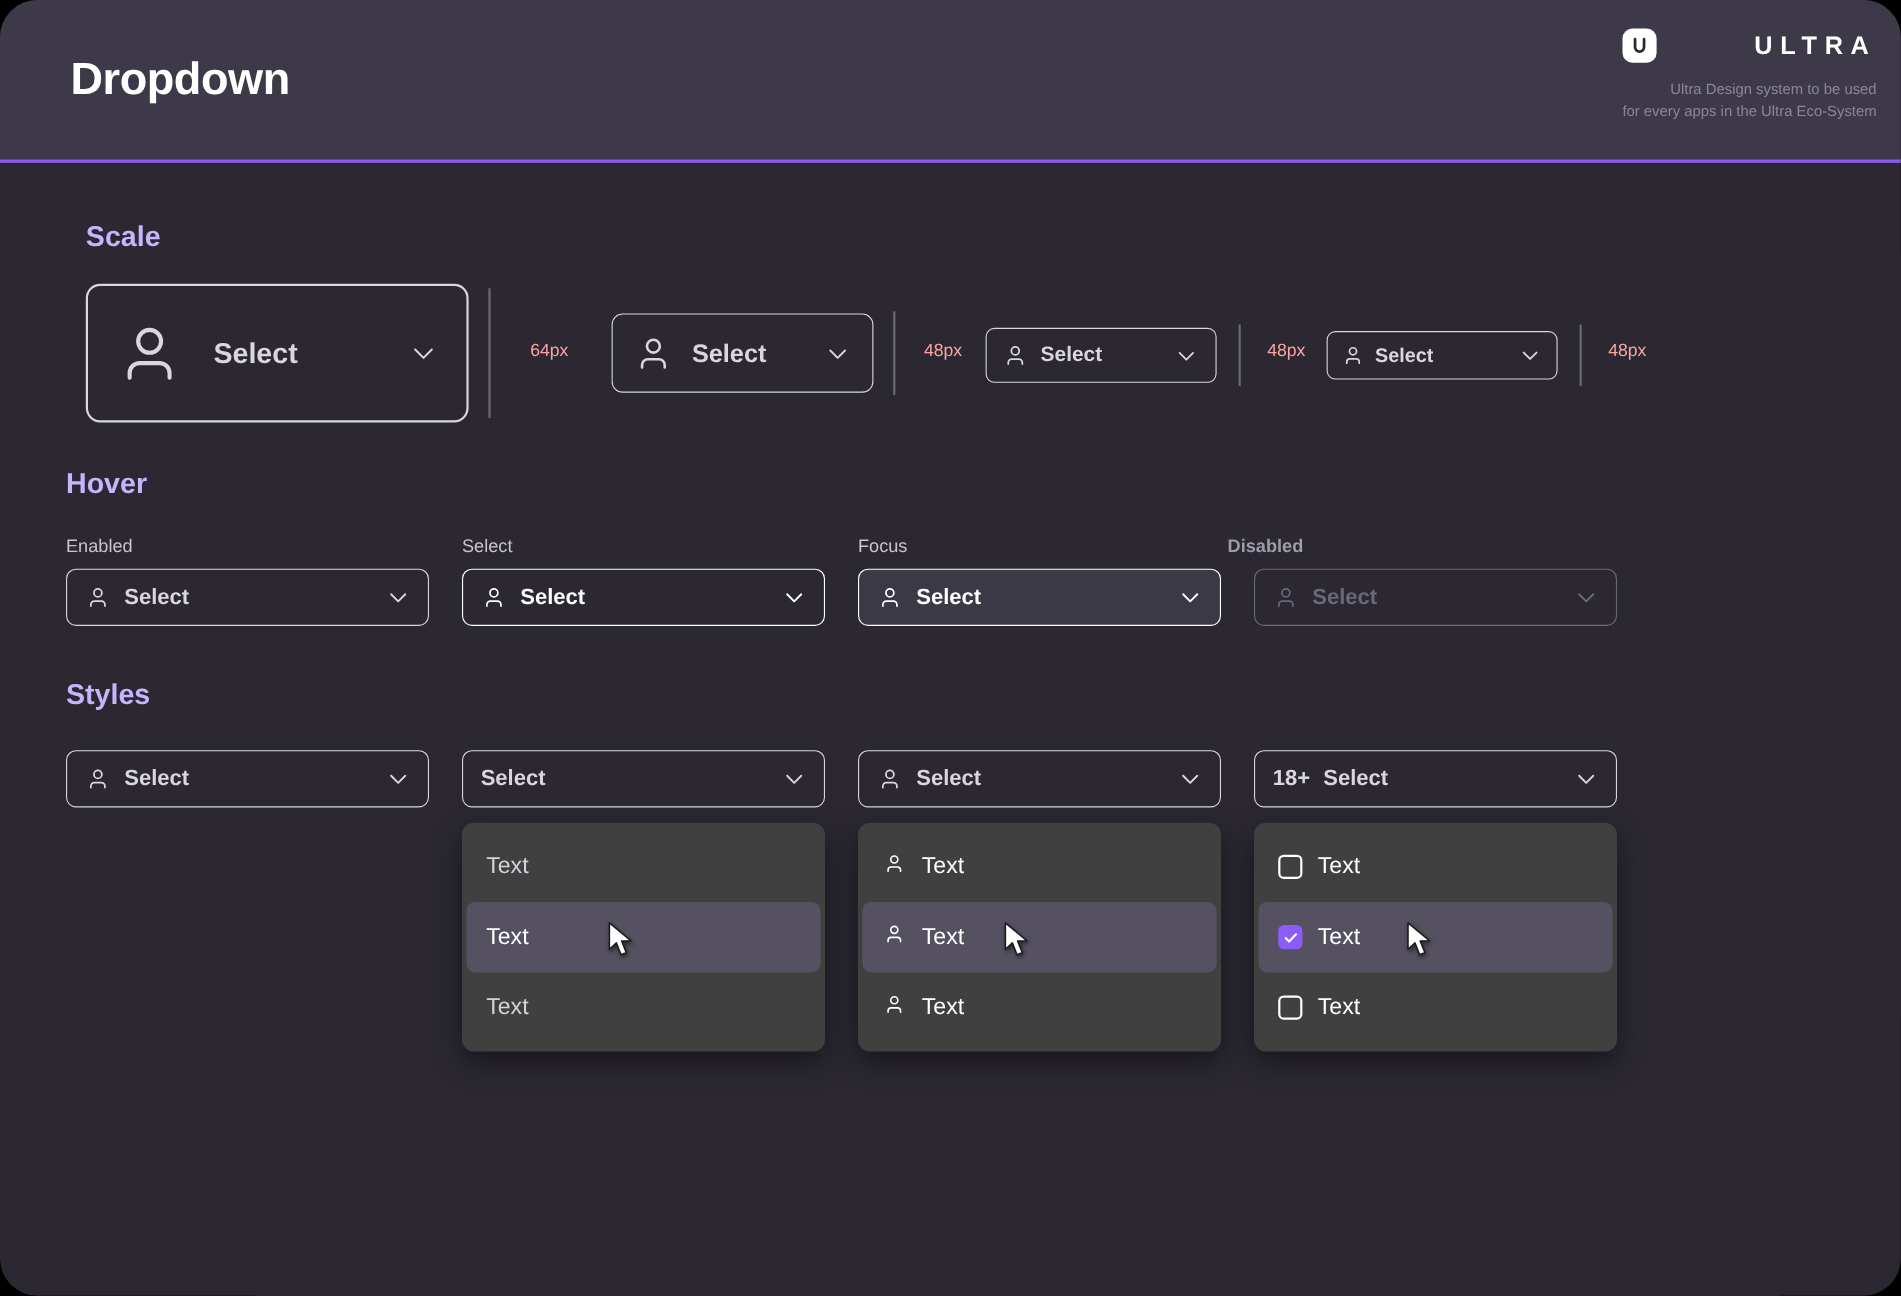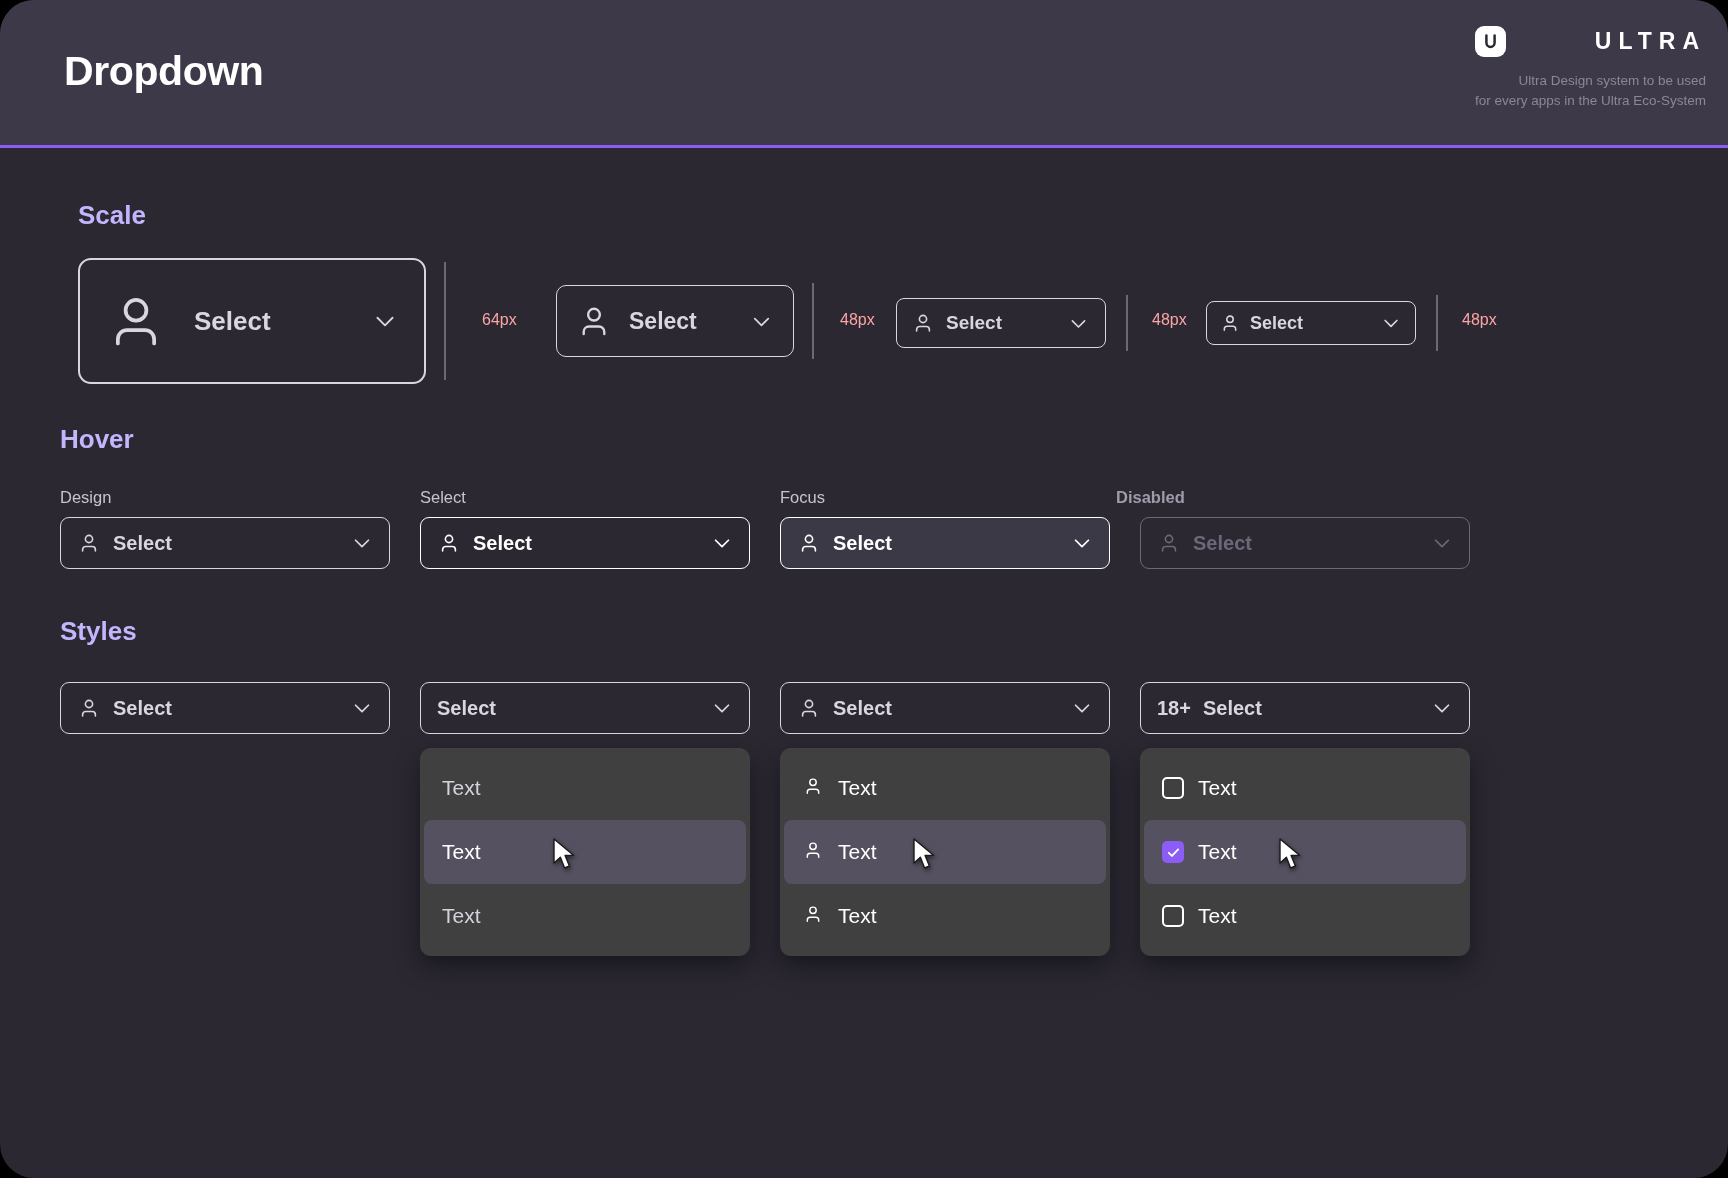--- a/index.html
+++ b/index.html
@@ -321,21 +321,21 @@
             <path d="M5 9l7 7 7-7"></path>
           </svg>
       </span>
     </div>
     <div class="divider" style="left:1358px; top:37px; height:56px;"></div>
     <div class="px-label" style="left:1384px; top:53px;">48px</div>
   </div>
 
   <div id="states-title" class="section-title">Hover</div>
 
-  <div class="col-label" style="left:60px; top:488px;">Design</div>
+  <div class="col-label" style="left:60px; top:488px;">Enabled</div>
   <div class="dd dd-md" style="left:60px; top:517px;">
     <div class="left">
       <span class="avatar">
         <svg width="24" height="24" viewBox="0 0 24 24" fill="none" stroke="#d9d6de" stroke-width="1.6" stroke-linecap="round" stroke-linejoin="round">
           <circle cx="12" cy="8" r="3.6"></circle>
           <path d="M5.6 20v-1.3a3.2 3.2 0 0 1 3.2-3.2h6.4a3.2 3.2 0 0 1 3.2 3.2V20"></path>
         </svg>
       </span>
       <span class="label">Select</span>
     </div>

